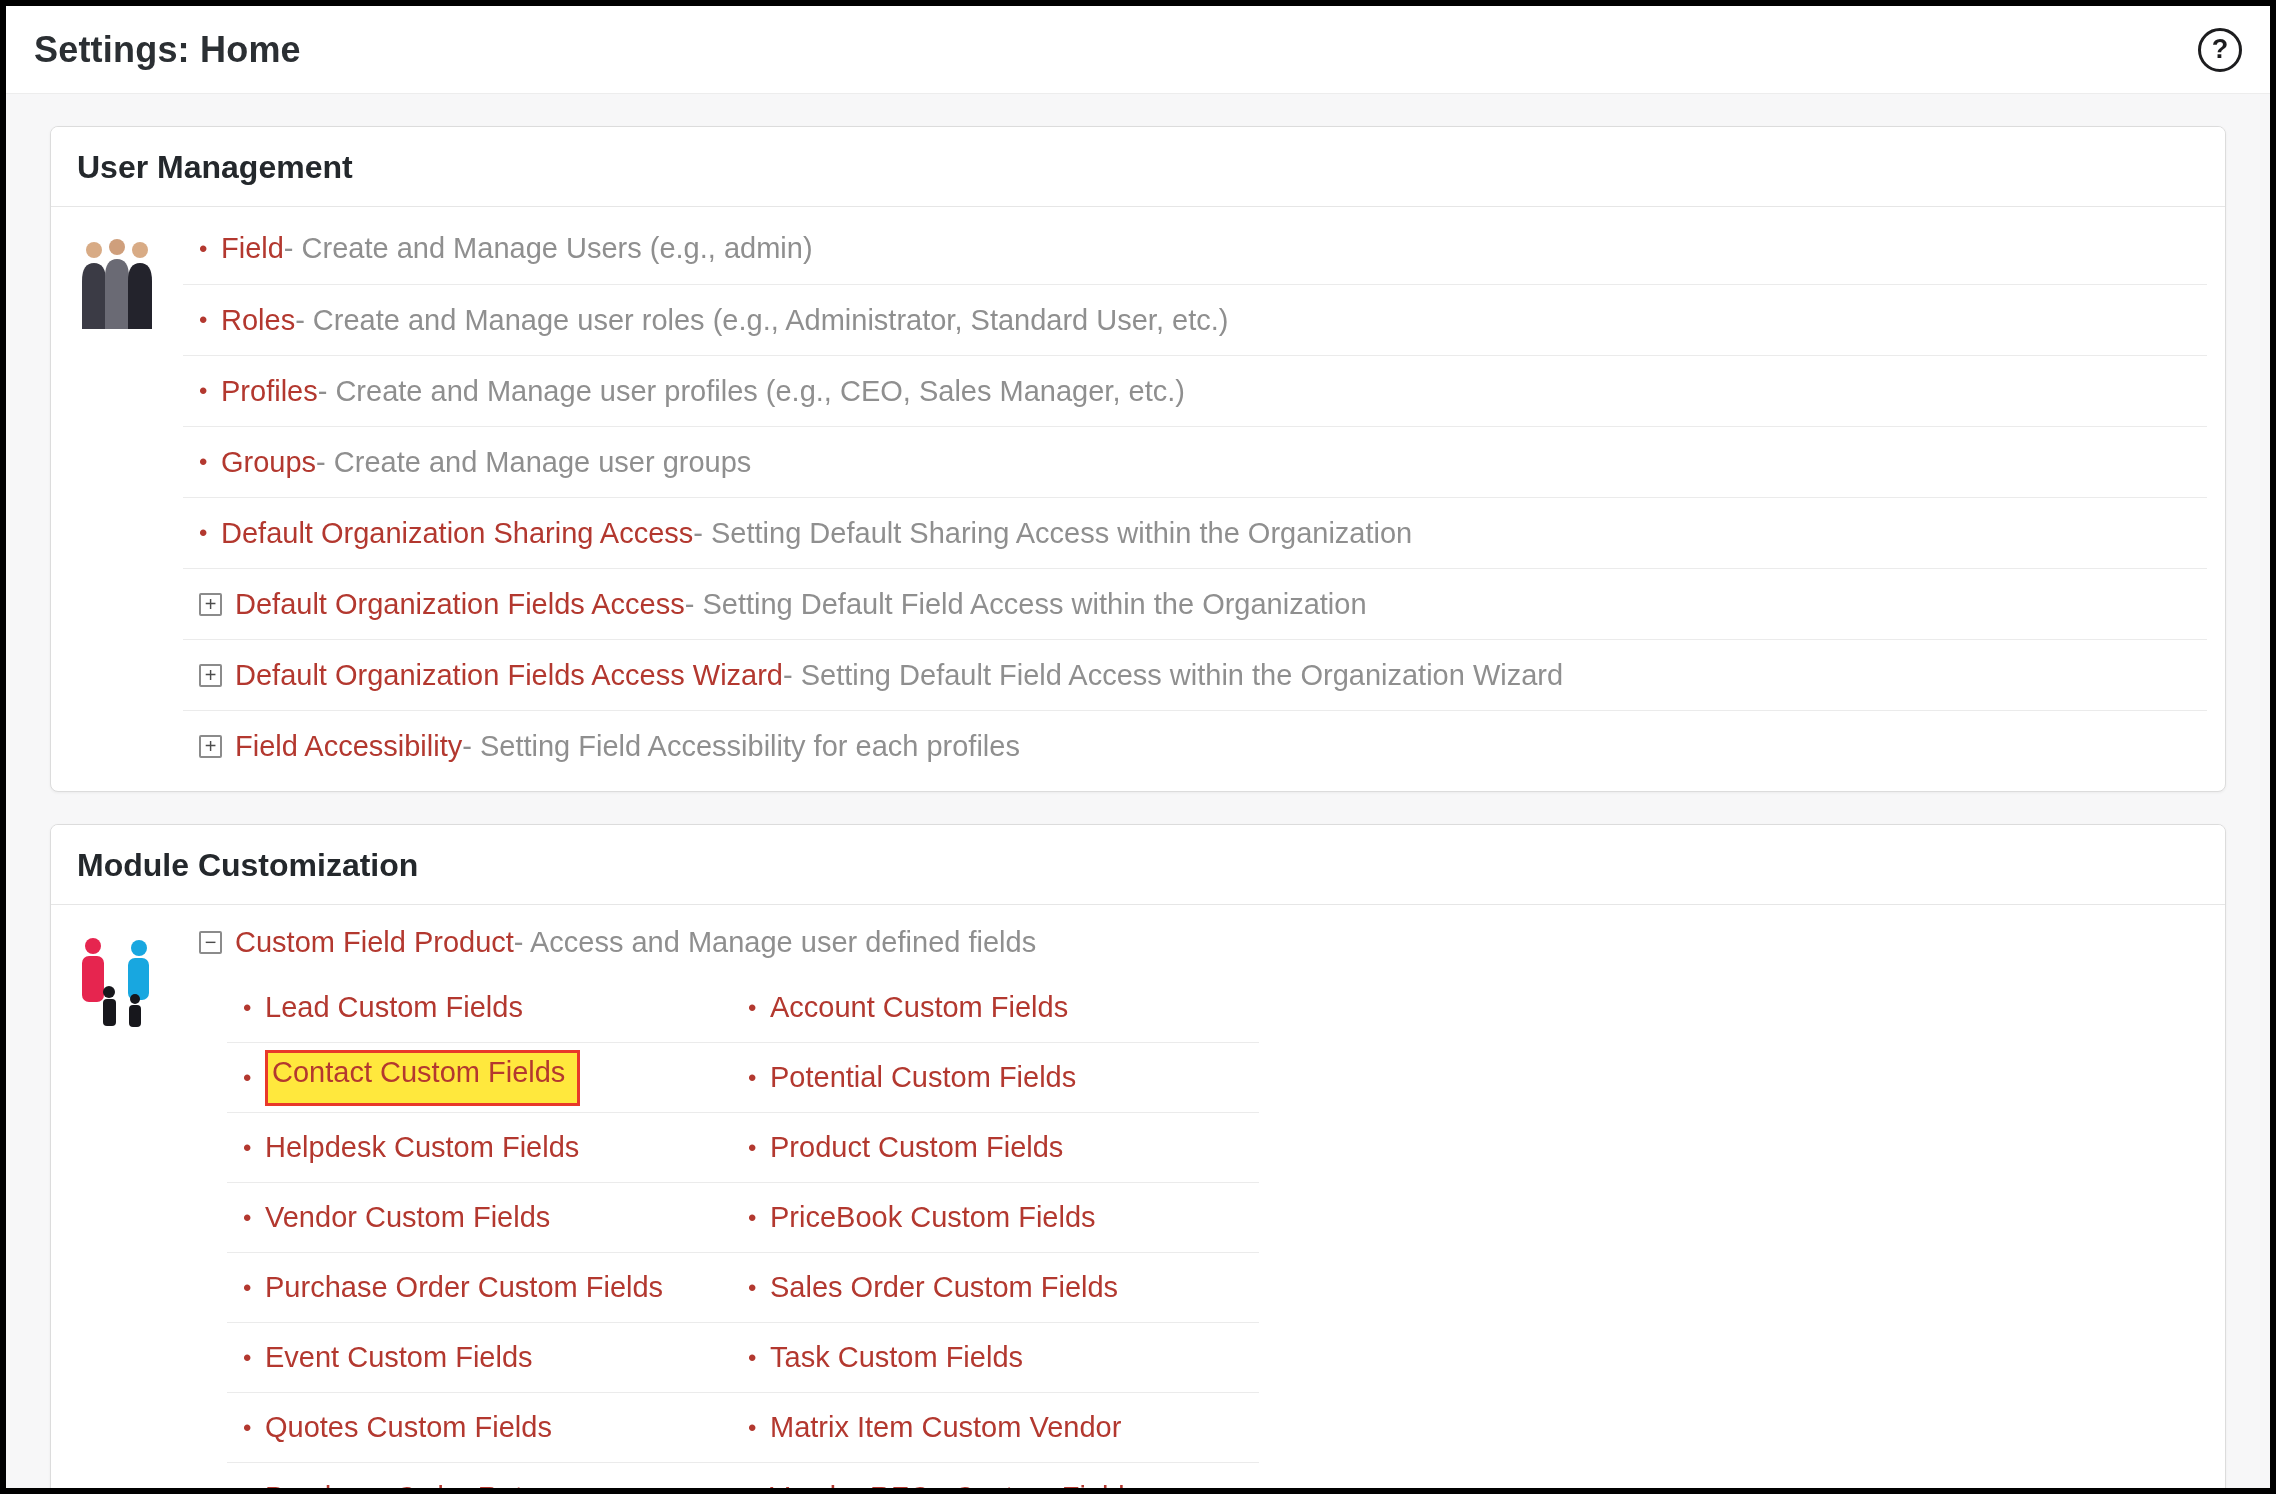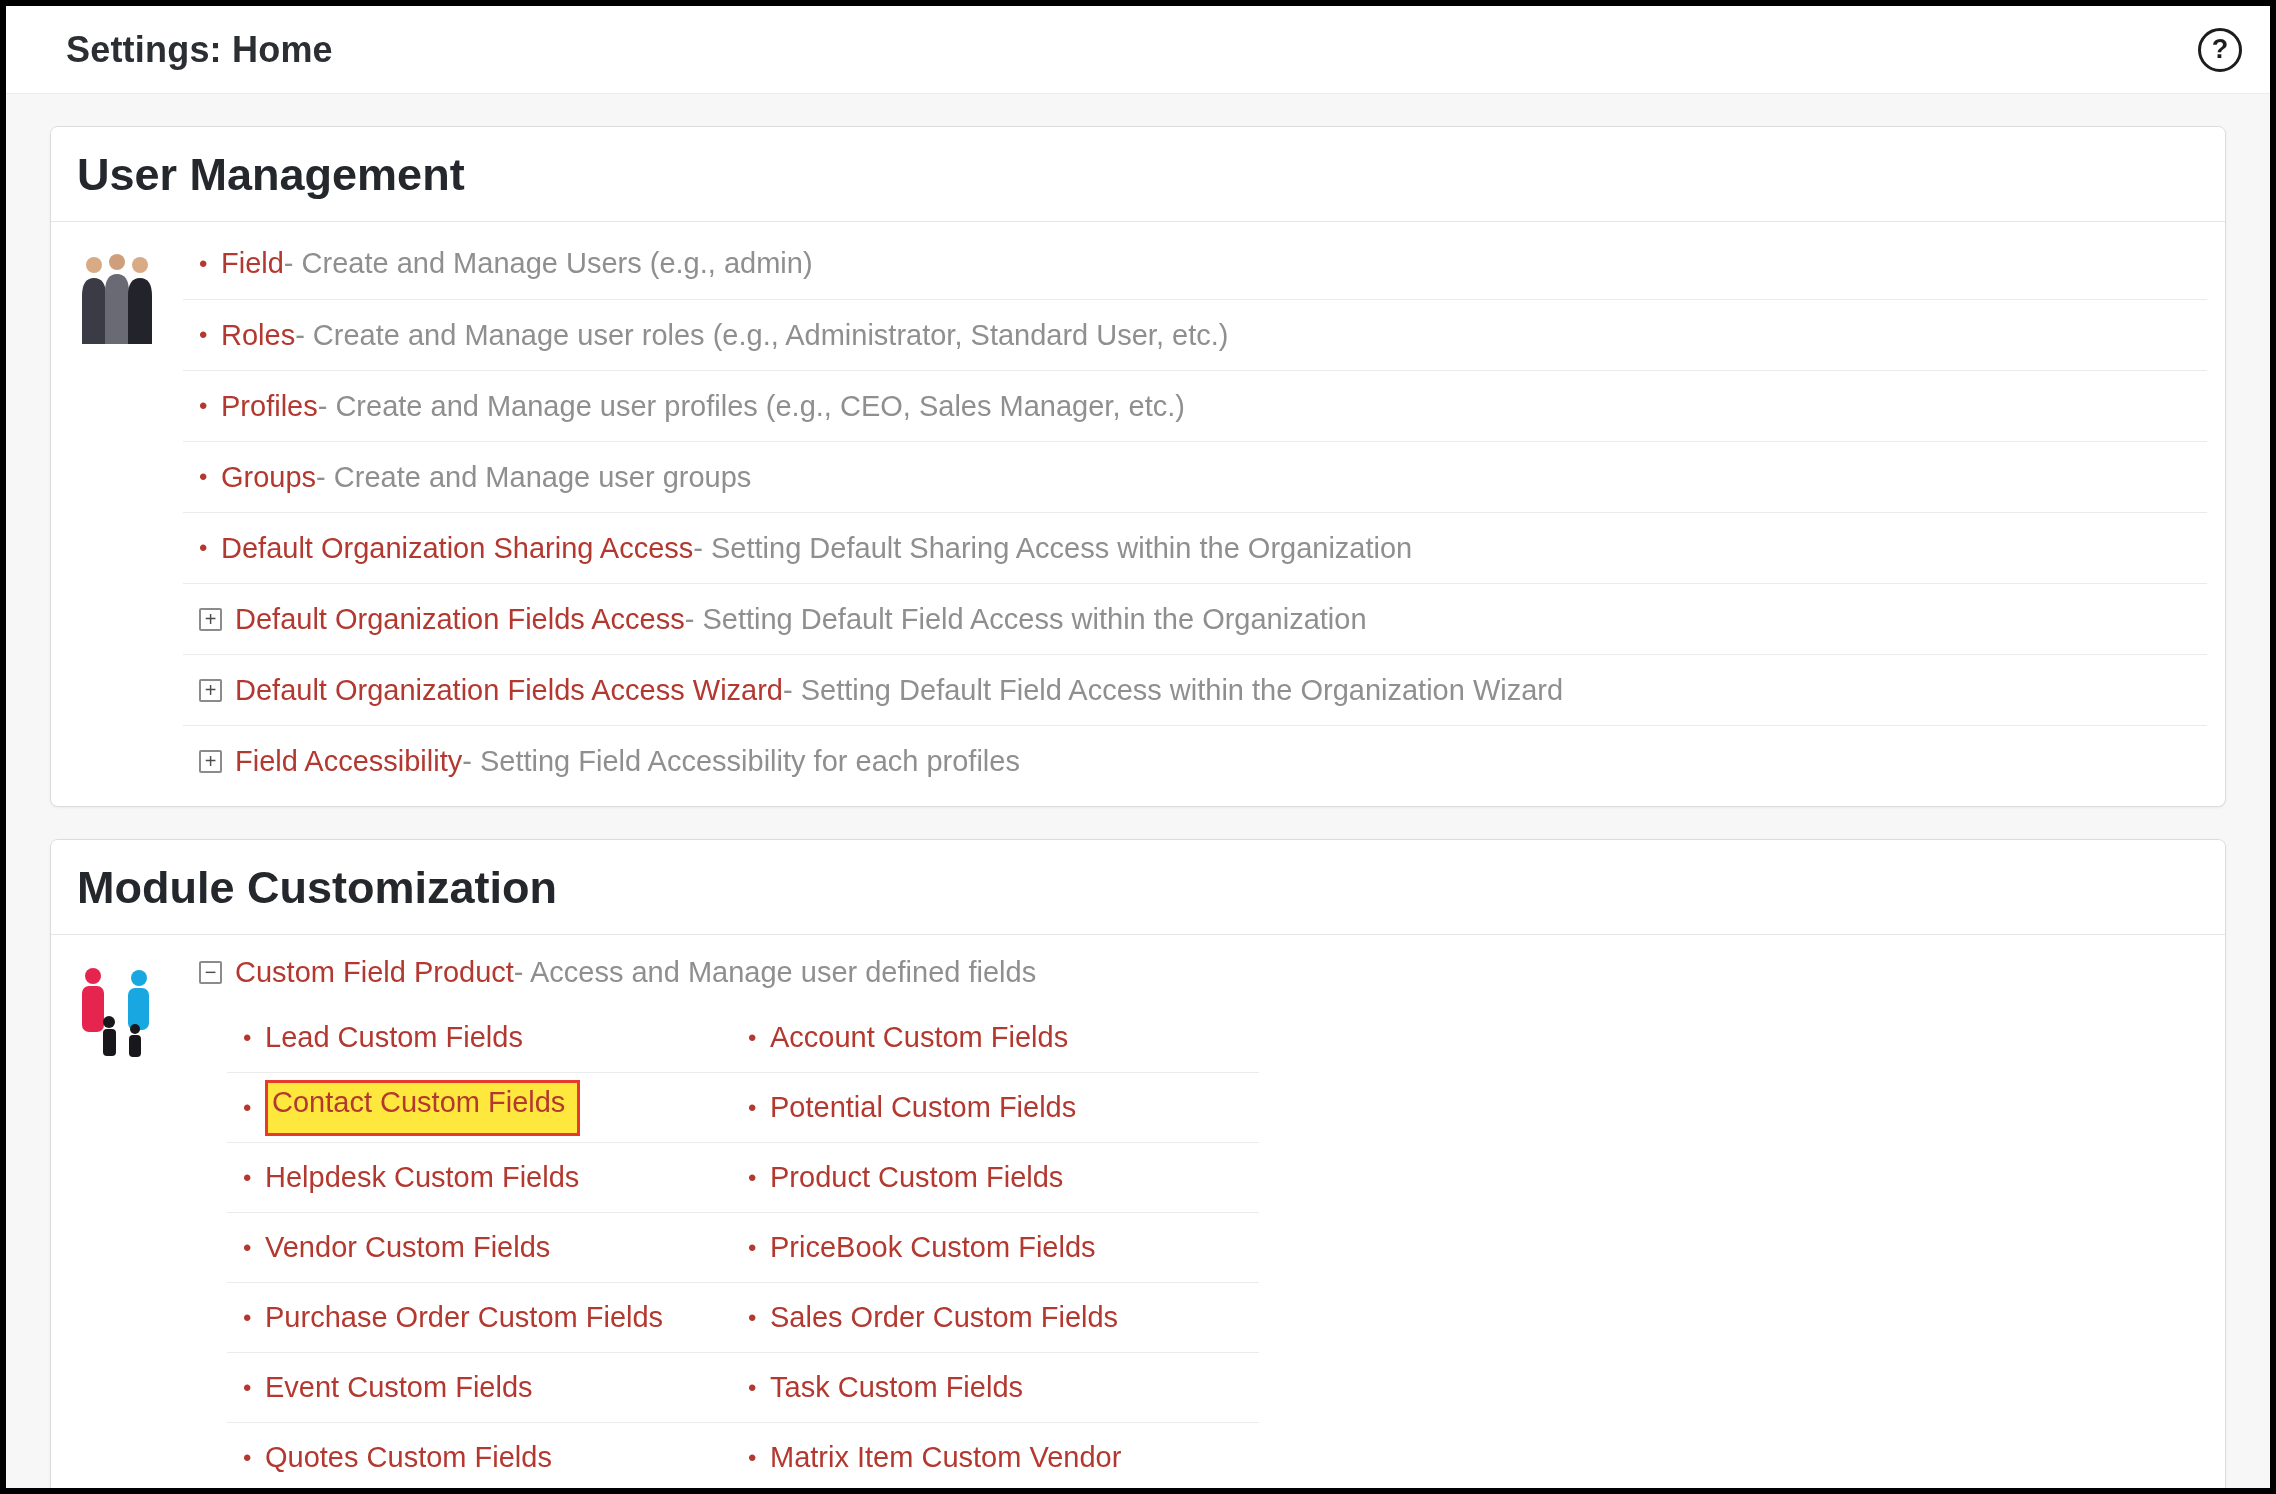--- a/index.html
+++ b/index.html
@@ -10,21 +10,21 @@
     background:#f7f7f8;
     font-family:"Liberation Sans", sans-serif;
     overflow:hidden;
     position:relative;
   }
 
   
   .top-header {
     height:88px; background:#fff;
     display:flex; align-items:center; justify-content:space-between;
-    padding:0 28px 0 60px;
+    padding:0 28px 0 28px;
     border-bottom:1px solid #ededed;
   }
   .page-title { font-size:36px; font-weight:700; color:#2b2f33; letter-spacing:.2px; }
   .help-btn {
     width:44px; height:44px; border-radius:50%;
     border:3px solid #1d1d1f; color:#1d1d1f;
     display:flex; align-items:center; justify-content:center;
     font-size:27px; font-weight:700; cursor:pointer; background:#fff;
   }
 
@@ -32,21 +32,21 @@
   .content { padding:32px 44px 0 44px; display:flex; flex-direction:column; gap:32px; }
 
   .panel {
     background:#fff;
     border:1px solid #dcdcdc;
     border-radius:8px;
     box-shadow:0 1px 3px rgba(0,0,0,.05);
     overflow:hidden;
   }
   .panel-header {
-    font-size:45px; font-weight:700; color:#24282c;
+    font-size:32px; font-weight:700; color:#24282c;
     padding:22px 26px 20px 26px;
     border-bottom:1px solid #e6e6e6;
     background:#fff;
   }
   .panel-body { display:flex; padding:6px 18px 10px 0; }
   .icon-col { width:132px; flex-shrink:0; display:flex; justify-content:center; padding-top:24px; }
   .rows { flex:1; min-width:0; }
 
   
   .row {

